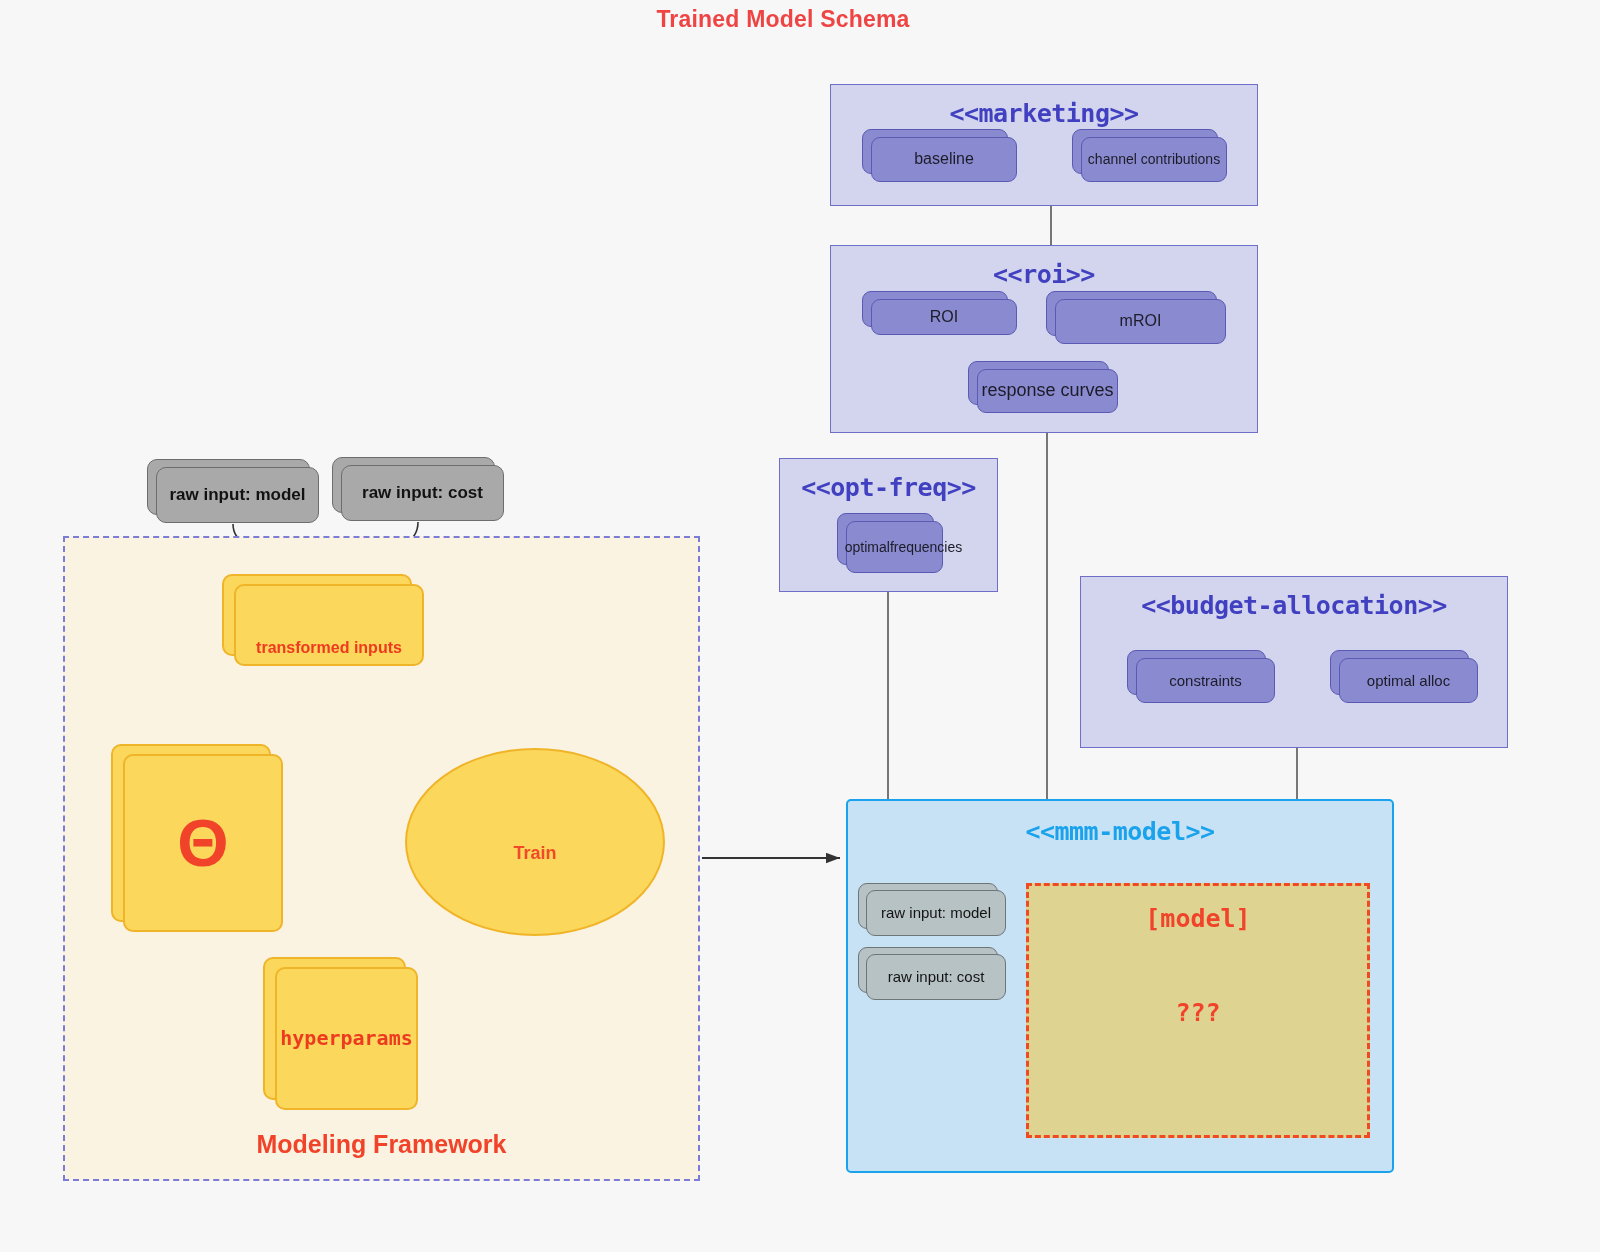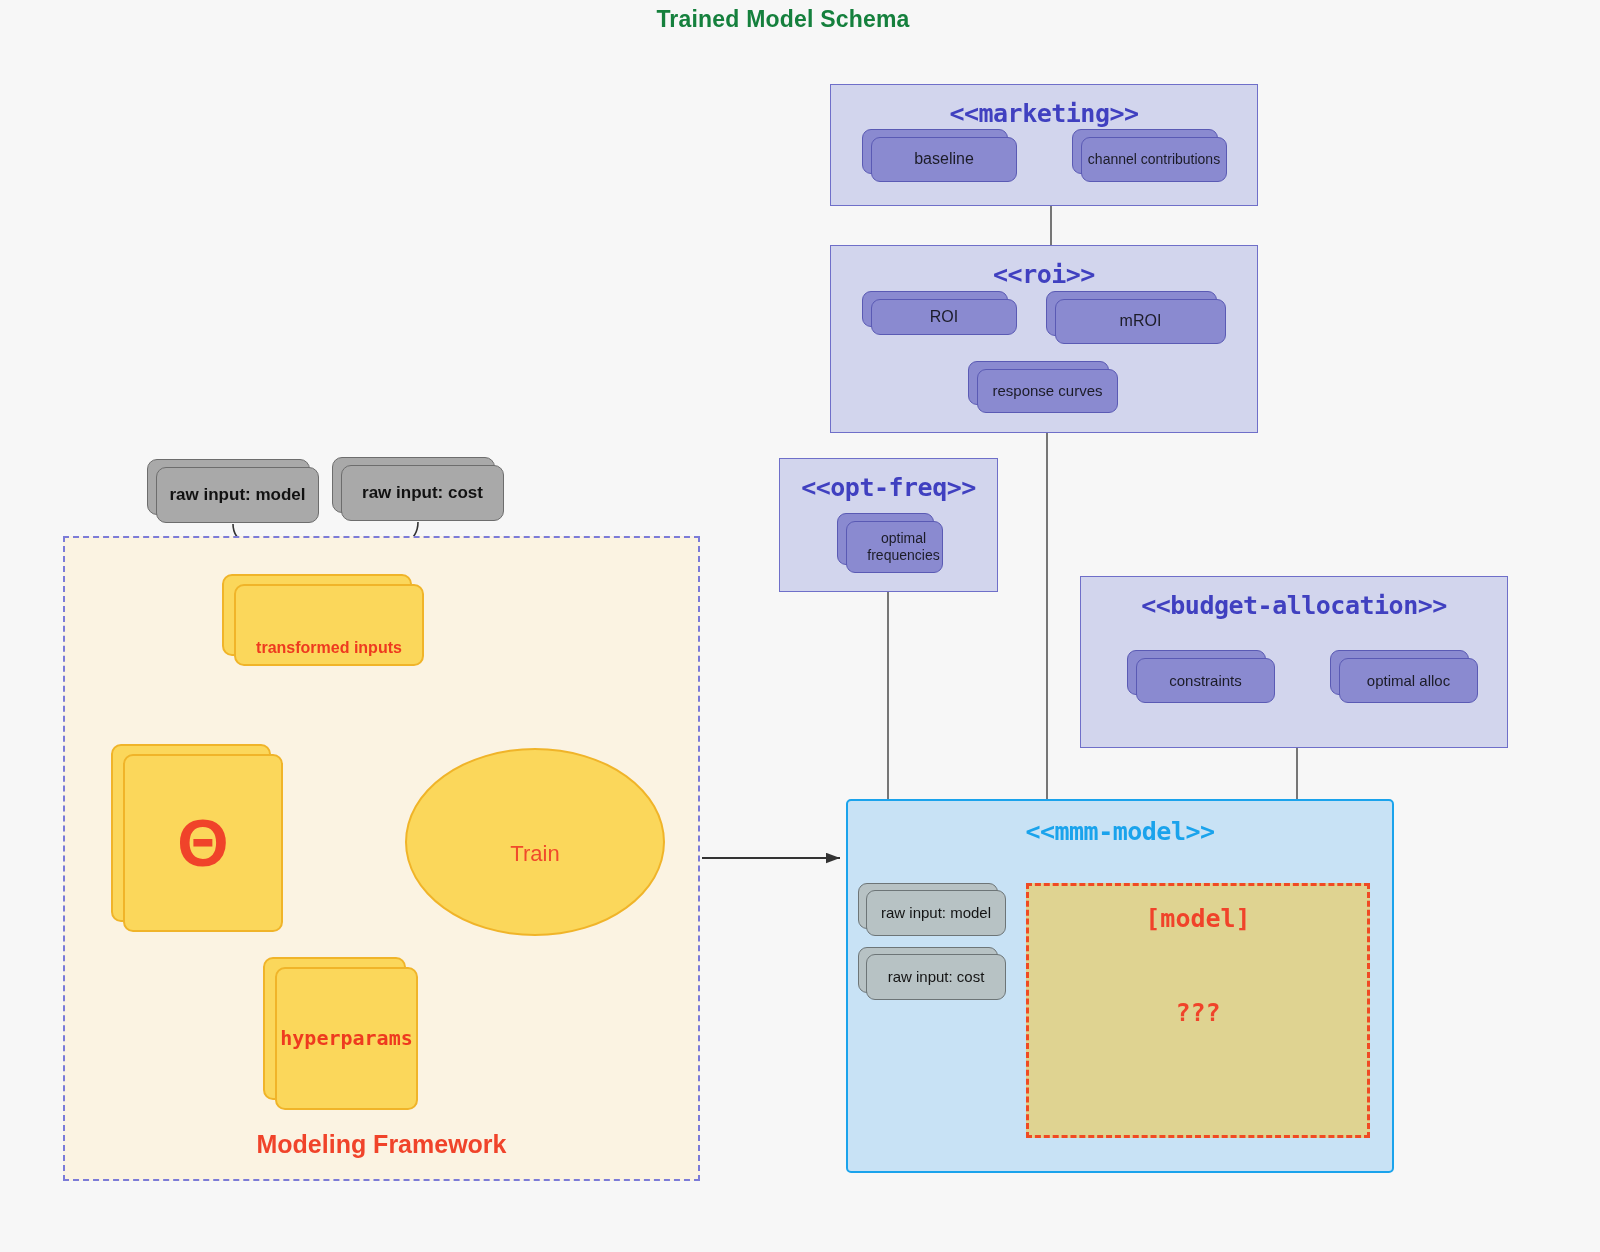--- a/index.html
+++ b/index.html
@@ -29,21 +29,21 @@
   }
 
   
   .page-title {
     position: absolute;
     left: 0; top: 6px;
     width: 1566px;
     text-align: center;
     font-size: 23px;
     font-weight: bold;
-    color: #15803d;
+    color: #ef4444;
     letter-spacing: 0.2px;
   }
 
   
   .pkg {
     position: absolute;
     background: #d2d5ed;
     border: 1.6px solid #6f6fc9;
     border-radius: 0;
     box-sizing: border-box;
@@ -163,22 +163,22 @@
     height: 188px;
     background: #fbd75b;
     border: 2px solid #f0b429;
     border-radius: 50%;
     display: flex;
     align-items: center;
     justify-content: center;
     box-sizing: border-box;
   }
   #train-ellipse .lbl {
-    font-size: 22px;
-    font-weight: normal;
+    font-size: 18px;
+    font-weight: bold;
     color: #f04a2b;
     margin-top: 23px;
   }
 
   #theta-glyph {
     font-size: 66px;
     font-weight: bold;
     color: #f0432a;
     line-height: 1;
   }
@@ -304,30 +304,30 @@
     <div class="lbl">ROI</div>
   </div>
   <div class="node purple" style="left:1055px; top:299px; width:171px; height:45px;">
     <div class="sheet back"></div>
     <div class="sheet"></div>
     <div class="lbl">mROI</div>
   </div>
   <div class="node purple" style="left:977px; top:369px; width:141px; height:44px;">
     <div class="sheet back"></div>
     <div class="sheet"></div>
-    <div class="lbl" style="font-size:15px;">response curves</div>
+    <div class="lbl" style="font-size:18px;">response curves</div>
   </div>
 
   <div class="pkg" id="pkg-optfreq" style="left:779px; top:458px; width:219px; height:134px;">
     <div class="pkg-title">&lt;&lt;opt-freq&gt;&gt;</div>
   </div>
   <div class="node purple" style="left:846px; top:521px; width:97px; height:52px;">
     <div class="sheet back"></div>
     <div class="sheet"></div>
-    <div class="lbl" style="font-size:14px; flex-direction:column;padding-left:18px;">
+    <div class="lbl" style="font-size:14px; flex-direction:row;padding-left:18px;">
       <span>optimal</span>
       <span>frequencies</span>
     </div>
   </div>
 
   <div class="pkg" id="pkg-budget" style="left:1080px; top:576px; width:428px; height:172px;">
     <div class="pkg-title">&lt;&lt;budget-allocation&gt;&gt;</div>
   </div>
   <div class="node purple" style="left:1136px; top:658px; width:139px; height:45px;padding-left:48px;">
     <div class="sheet back"></div>

